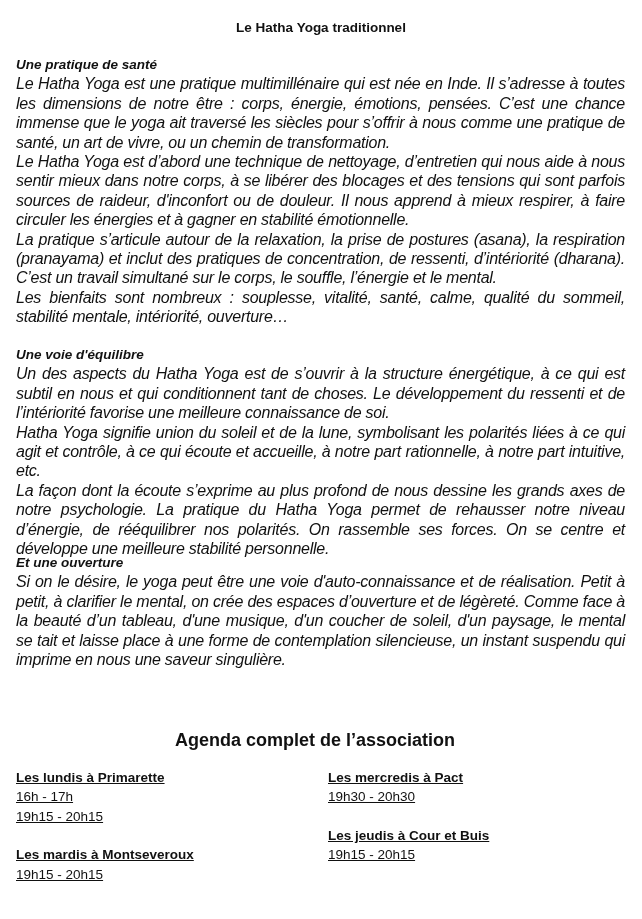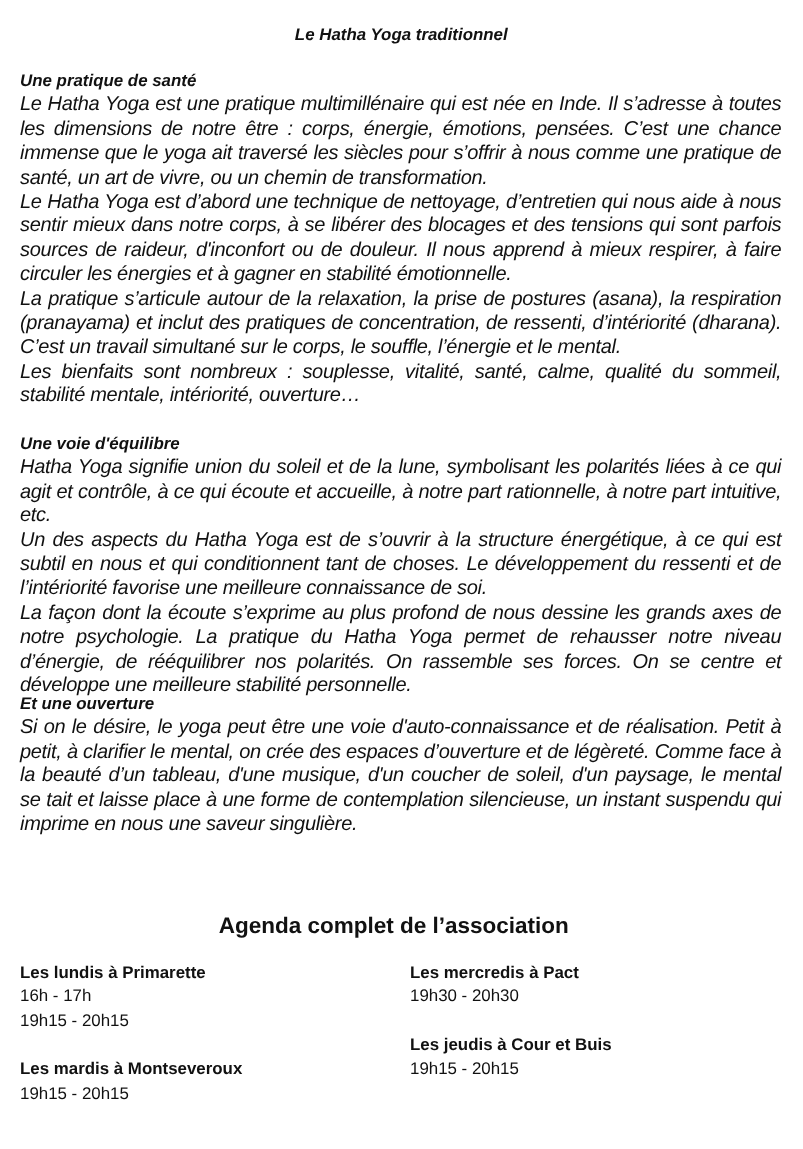--- a/index.html
+++ b/index.html
@@ -4,21 +4,21 @@
 <style>
   html, body { margin: 0; padding: 0; background: #ffffff; }
   body {
     width: 642px; height: 919px; overflow: hidden;
     font-family: "Liberation Sans", sans-serif;
     color: #111111;
   }
   .page { position: relative; width: 642px; height: 919px; }
   .doc-title {
     position: absolute; top: 18px; left: 0; width: 642px;
-    text-align: center; font-weight: bold; font-style: italic;
+    text-align: center; font-weight: bold; 
     font-size: 13.5px; line-height: 20px;
   }
   .section { position: absolute; left: 16px; width: 609px; }
   .section h2 {
     margin: 0; font-size: 13.5px; font-weight: bold; font-style: italic;
     line-height: 19.4px;
   }
   .section p {
     margin: 0; font-size: 16px; font-style: italic; line-height: 19.4px;
     text-align: justify; letter-spacing: -0.25px;
@@ -26,42 +26,42 @@
   #sec-1 { top: 55px; }
   #sec-2 { top: 345px; }
   #sec-3 { top: 553px; }
   .agenda-title {
     position: absolute; top: 730px; left: 0; width: 630px; text-align: center;
     font-weight: bold; font-size: 18px; line-height: 20px;
   }
   .agenda-col { position: absolute; width: 280px; }
   #agenda-left { left: 16px; top: 768px; }
   #agenda-right { left: 328px; top: 768px; }
-  .slot { margin-bottom: 19px; }
+  .slot { margin-bottom: 19px; text-decoration: underline; }
   .slot h3 { margin: 0; font-size: 13.5px; font-weight: bold; line-height: 19.4px; }
   .slot .time { font-size: 13.5px; line-height: 19.4px; }
 </style>
 </head>
 <body>
 
 <div class="page">
   <div class="doc-title">Le Hatha Yoga traditionnel</div>
 
   <div class="section" id="sec-1">
     <h2>Une pratique de santé</h2>
     <p>Le Hatha Yoga est une pratique multimillénaire qui est née en Inde. Il s’adresse à toutes les dimensions de notre être : corps, énergie, émotions, pensées. C’est une chance immense que le yoga ait traversé les siècles pour s’offrir à nous comme une pratique de santé, un art de vivre, ou un chemin de transformation.</p>
     <p>Le Hatha Yoga est d’abord une technique de nettoyage, d’entretien qui nous aide à nous sentir mieux dans notre corps, à se libérer des blocages et des tensions qui sont parfois sources de raideur, d'inconfort ou de douleur. Il nous apprend à mieux respirer, à faire circuler les énergies et à gagner en stabilité émotionnelle.</p>
     <p>La pratique s’articule autour de la relaxation, la prise de postures (asana), la respiration (pranayama) et inclut des pratiques de concentration, de ressenti, d’intériorité (dharana). C’est un travail simultané sur le corps, le souffle, l’énergie et le mental.</p>
     <p>Les bienfaits sont nombreux : souplesse, vitalité, santé, calme, qualité du sommeil, stabilité mentale, intériorité, ouverture…</p>
   </div>
 
   <div class="section" id="sec-2">
     <h2>Une voie d'équilibre</h2>
+    <p>Un des aspects du Hatha Yoga est de s’ouvrir à la structure énergétique, à ce qui est subtil en nous et qui conditionnent tant de choses. Le développement du ressenti et de l’intériorité favorise une meilleure connaissance de soi.</p>
     <p>Hatha Yoga signifie union du soleil et de la lune, symbolisant les polarités liées à ce qui agit et contrôle, à ce qui écoute et accueille, à notre part rationnelle, à notre part intuitive, etc.</p>
-    <p>Un des aspects du Hatha Yoga est de s’ouvrir à la structure énergétique, à ce qui est subtil en nous et qui conditionnent tant de choses. Le développement du ressenti et de l’intériorité favorise une meilleure connaissance de soi.</p>
     <p>La façon dont la écoute s’exprime au plus profond de nous dessine les grands axes de notre psychologie. La pratique du Hatha Yoga permet de rehausser notre niveau d’énergie, de rééquilibrer nos polarités. On rassemble ses forces. On se centre et développe une meilleure stabilité personnelle.</p>
   </div>
 
   <div class="section" id="sec-3">
     <h2>Et une ouverture</h2>
     <p>Si on le désire, le yoga peut être une voie d'auto-connaissance et de réalisation. Petit à petit, à clarifier le mental, on crée des espaces d’ouverture et de légèreté. Comme face à la beauté d’un tableau, d'une musique, d'un coucher de soleil, d'un paysage, le mental se tait et laisse place à une forme de contemplation silencieuse, un instant suspendu qui imprime en nous une saveur singulière.</p>
   </div>
 
   <div class="agenda-title">Agenda complet de l’association</div>
 

